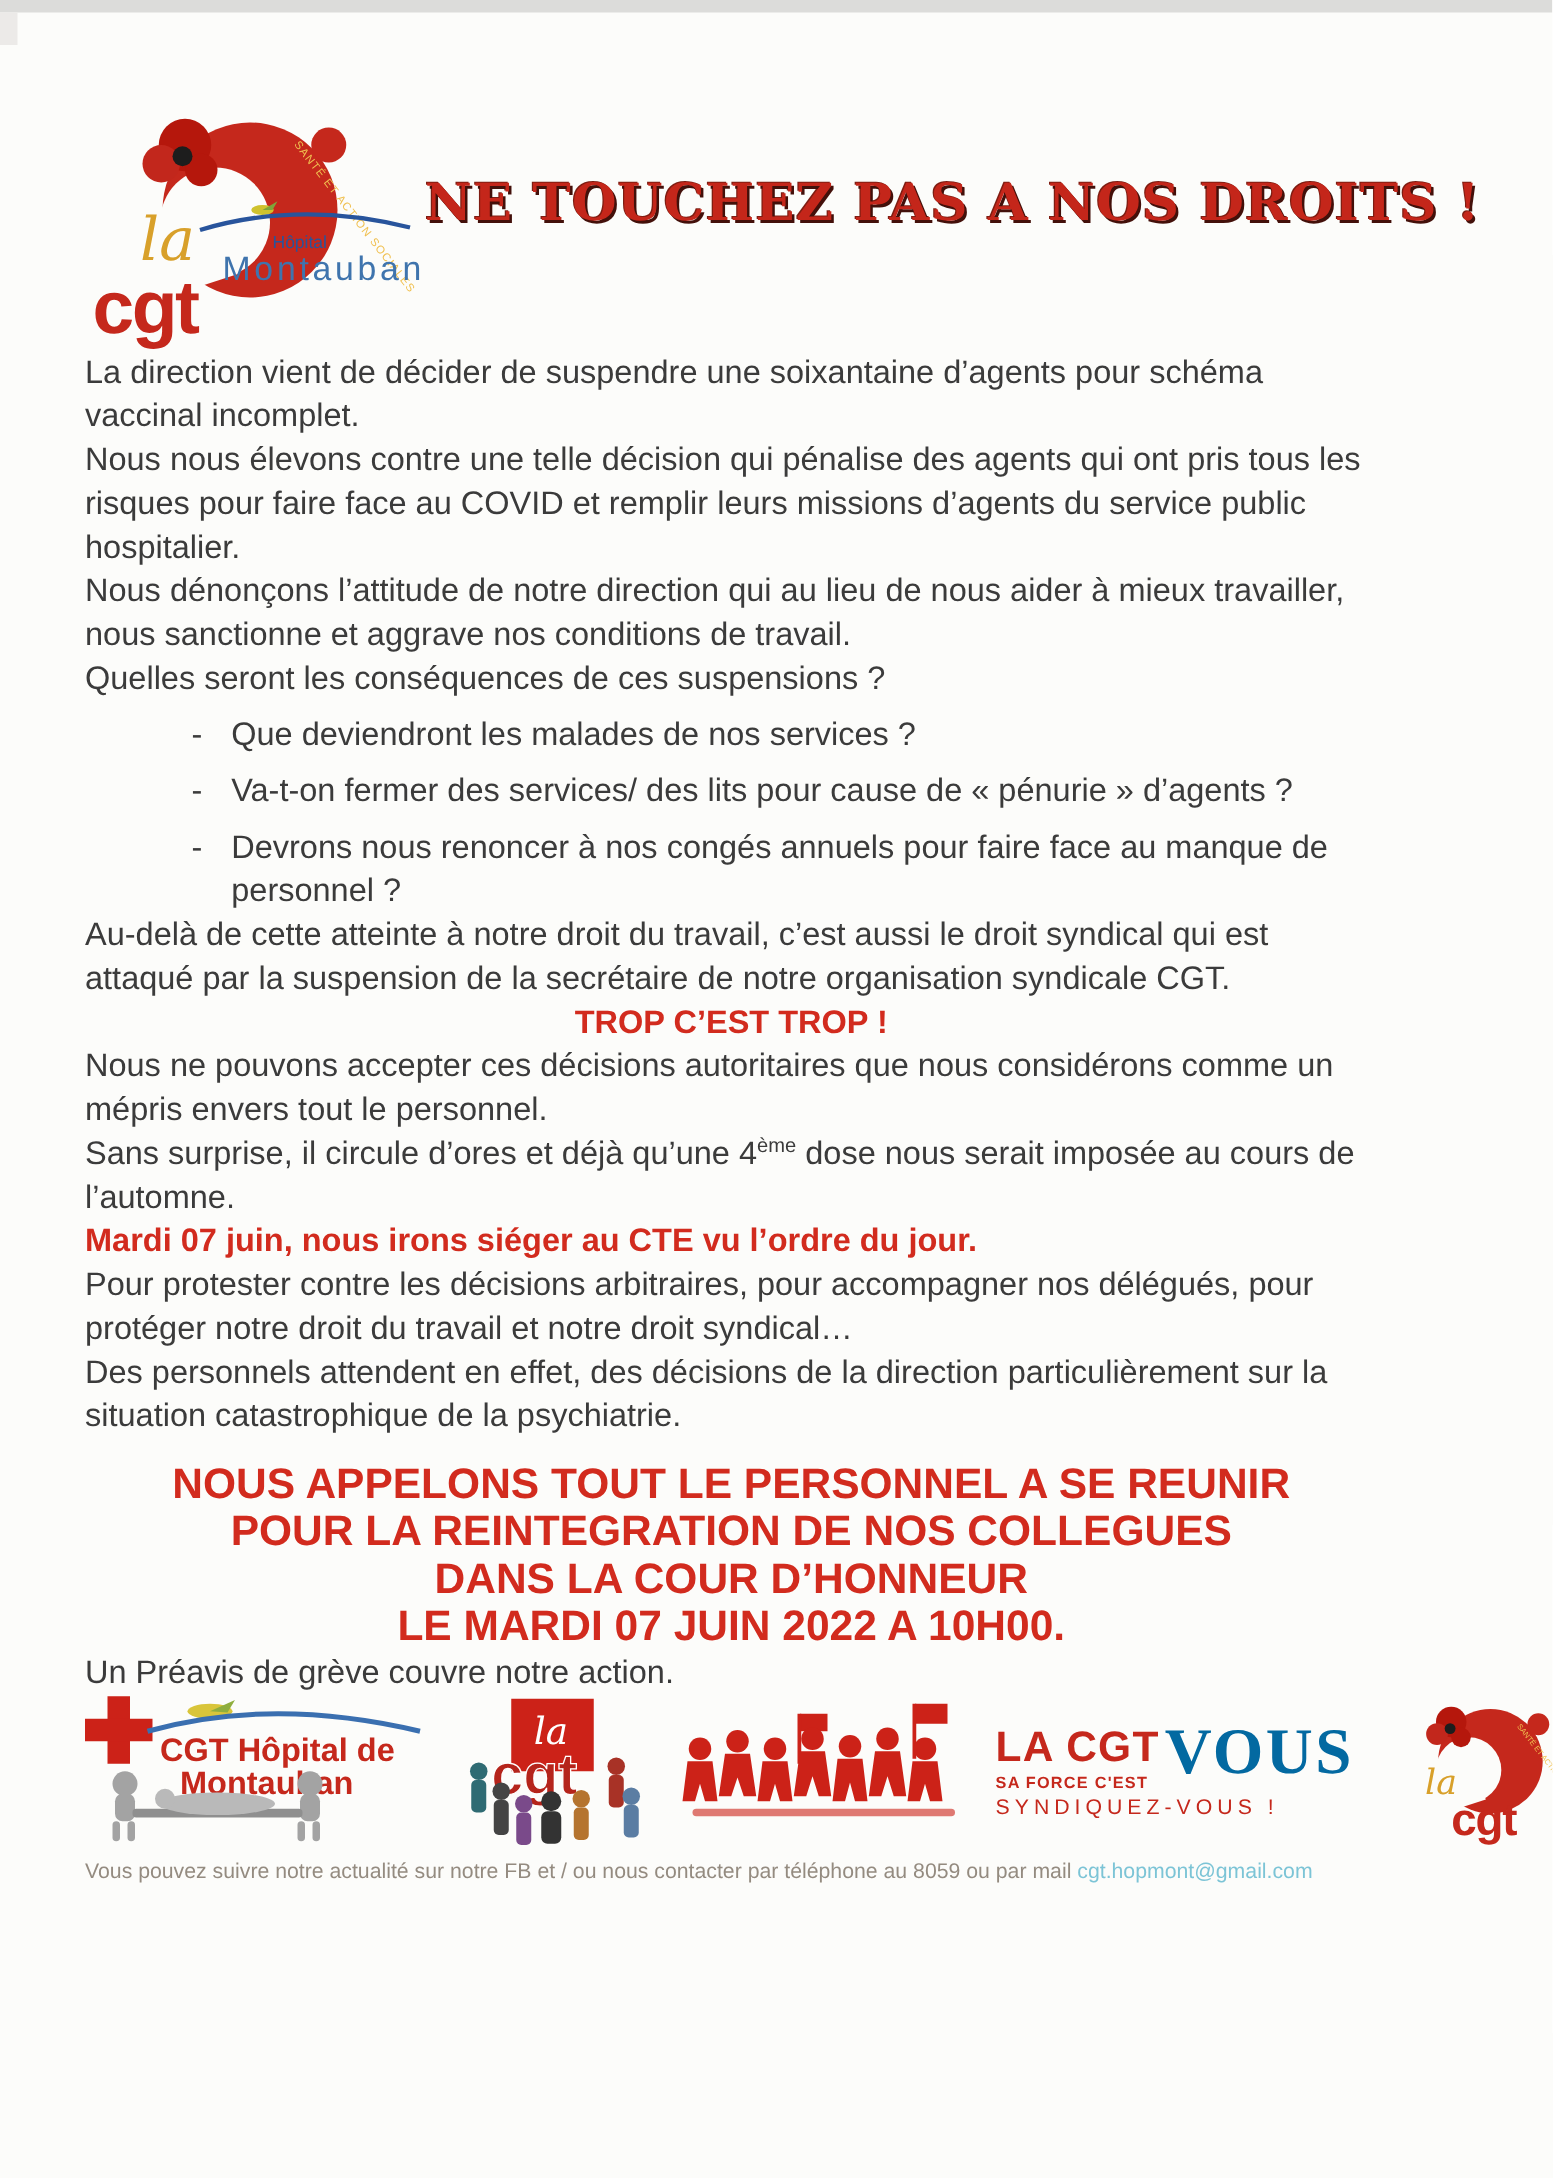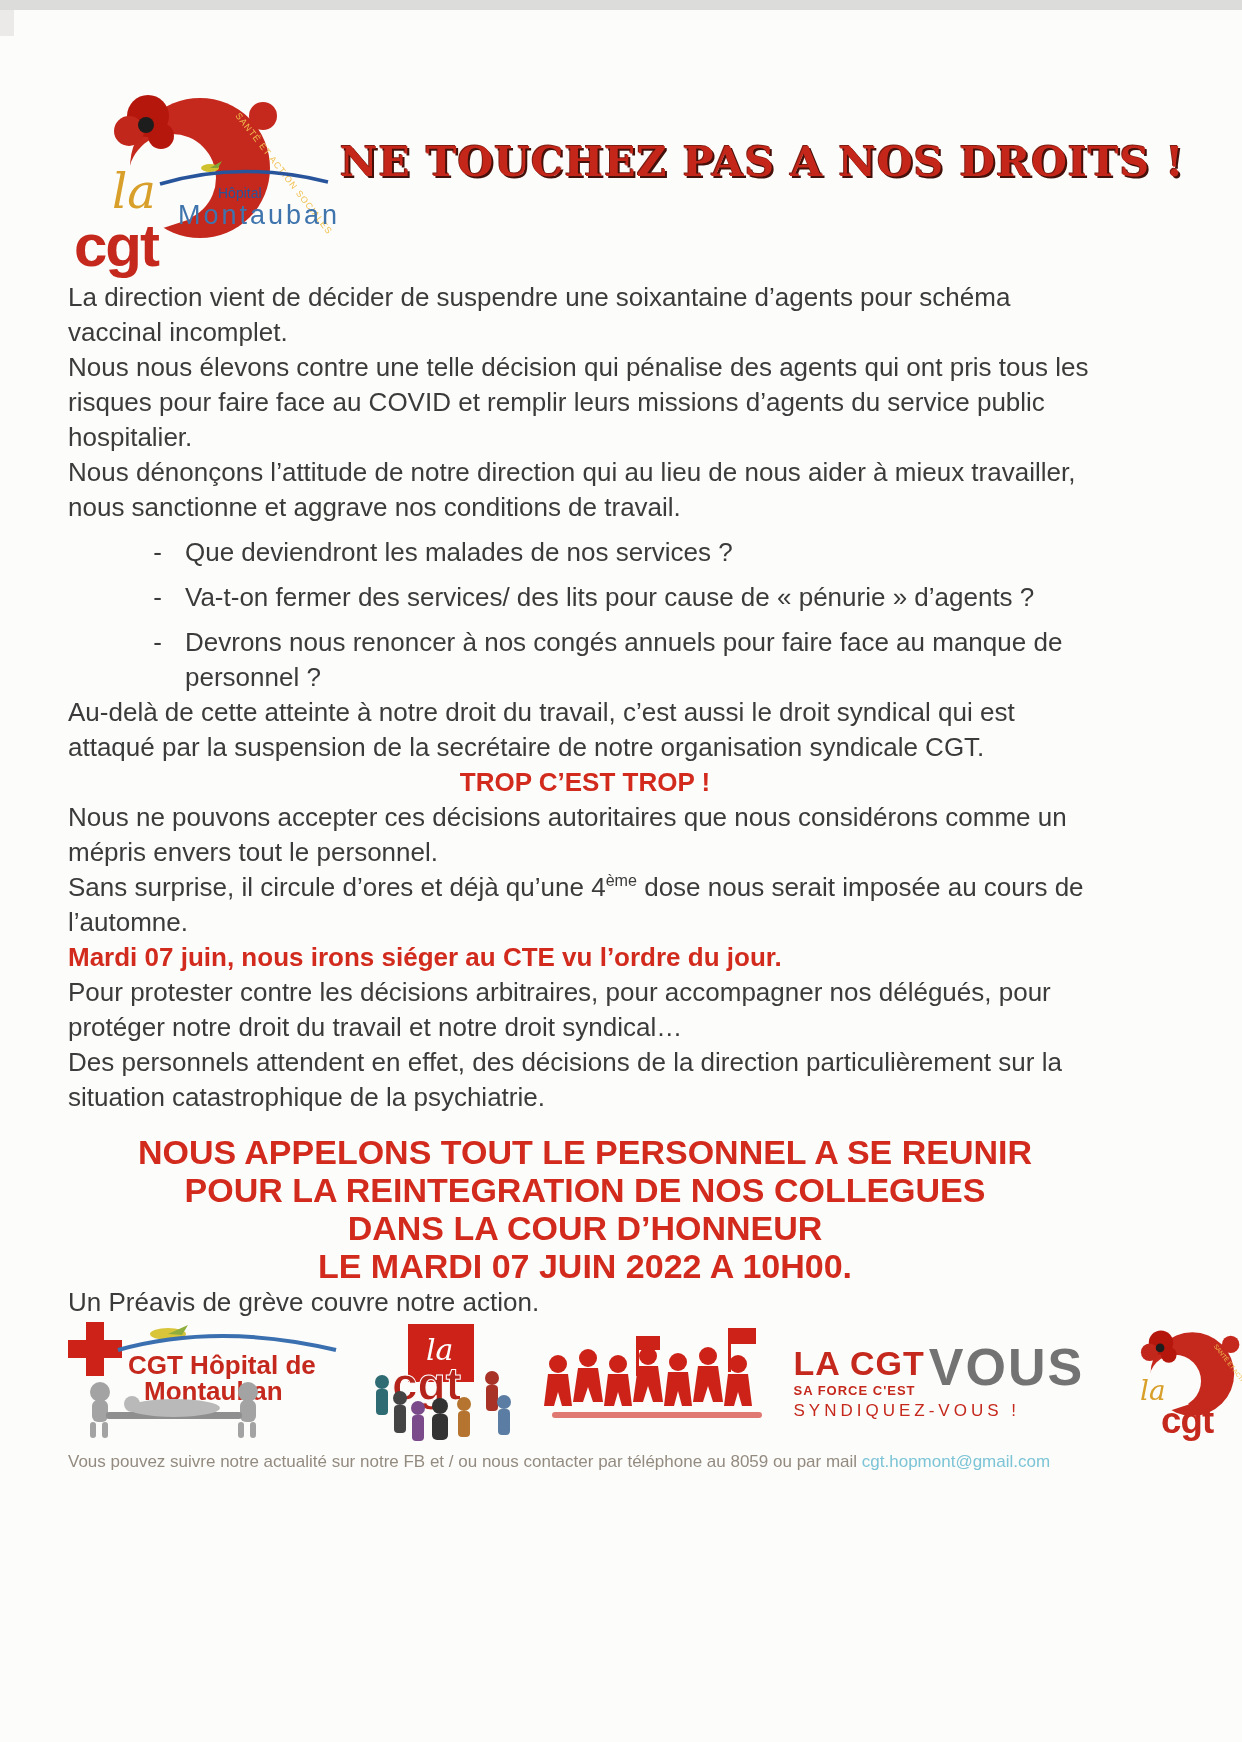--- a/index.html
+++ b/index.html
@@ -65,21 +65,21 @@
     justify-content:space-between;
     padding-left:58px;
     overflow:visible;
   }
   .logo-item{position:relative;flex:0 0 auto;}
   .stamp-text{line-height:1.05;}
   .stamp-row1{display:flex;align-items:flex-start;}
   .stamp-left{display:flex;flex-direction:column;align-items:flex-start;}
   .stamp-lacgt{color:#c5281c;font-weight:bold;font-size:34px;letter-spacing:1px;font-family:"Liberation Sans",sans-serif;}
   .stamp-force{color:#c5281c;font-weight:bold;font-size:13px;letter-spacing:1px;margin-top:2px;}
-  .stamp-vous{color:#737373;font-weight:bold;font-size:52px;letter-spacing:2px;margin-left:4px;margin-top:-6px;font-family:Liberation Sans, sans-serif;}
+  .stamp-vous{color:#0369a1;font-weight:bold;font-size:52px;letter-spacing:2px;margin-left:4px;margin-top:-6px;font-family:Liberation Serif, serif;}
   .stamp-syndiquez{color:#c5281c;font-weight:normal;font-size:17px;letter-spacing:4px;margin-top:4px;}
 
   
   .contact{
     margin-top:8px;
     padding-left:68px;
     font-size:17px;
     color:#948b80;
   }
   .contact .email{color:#7cc4d6;cursor:pointer;}
@@ -122,20 +122,21 @@
     <div class="headline">NE TOUCHEZ PAS A NOS DROITS !</div>
   </div>
 
   <div class="doc">
 
     <p>La direction vient de décider de suspendre une soixantaine d’agents pour schéma vaccinal incomplet.</p>
 
     <p class="gap17">Nous nous élevons contre une telle décision qui pénalise des agents qui ont pris tous les risques pour faire face au COVID et remplir leurs missions d’agents du service public hospitalier.</p>
 
     <p class="gap17">Nous dénonçons l’attitude de notre direction qui au lieu de nous aider à mieux travailler, nous sanctionne et aggrave nos conditions de travail.</p>
+    <p>Quelles seront les conséquences de ces suspensions ?</p>
 
     <div class="bullet">
       <span class="dash">-</span>
       <span class="btxt">Que deviendront les malades de nos services ?</span>
     </div>
     <div class="bullet">
       <span class="dash">-</span>
       <span class="btxt">Va-t-on fermer des services/ des lits pour cause de « pénurie » d’agents ?</span>
     </div>
     <div class="bullet">

